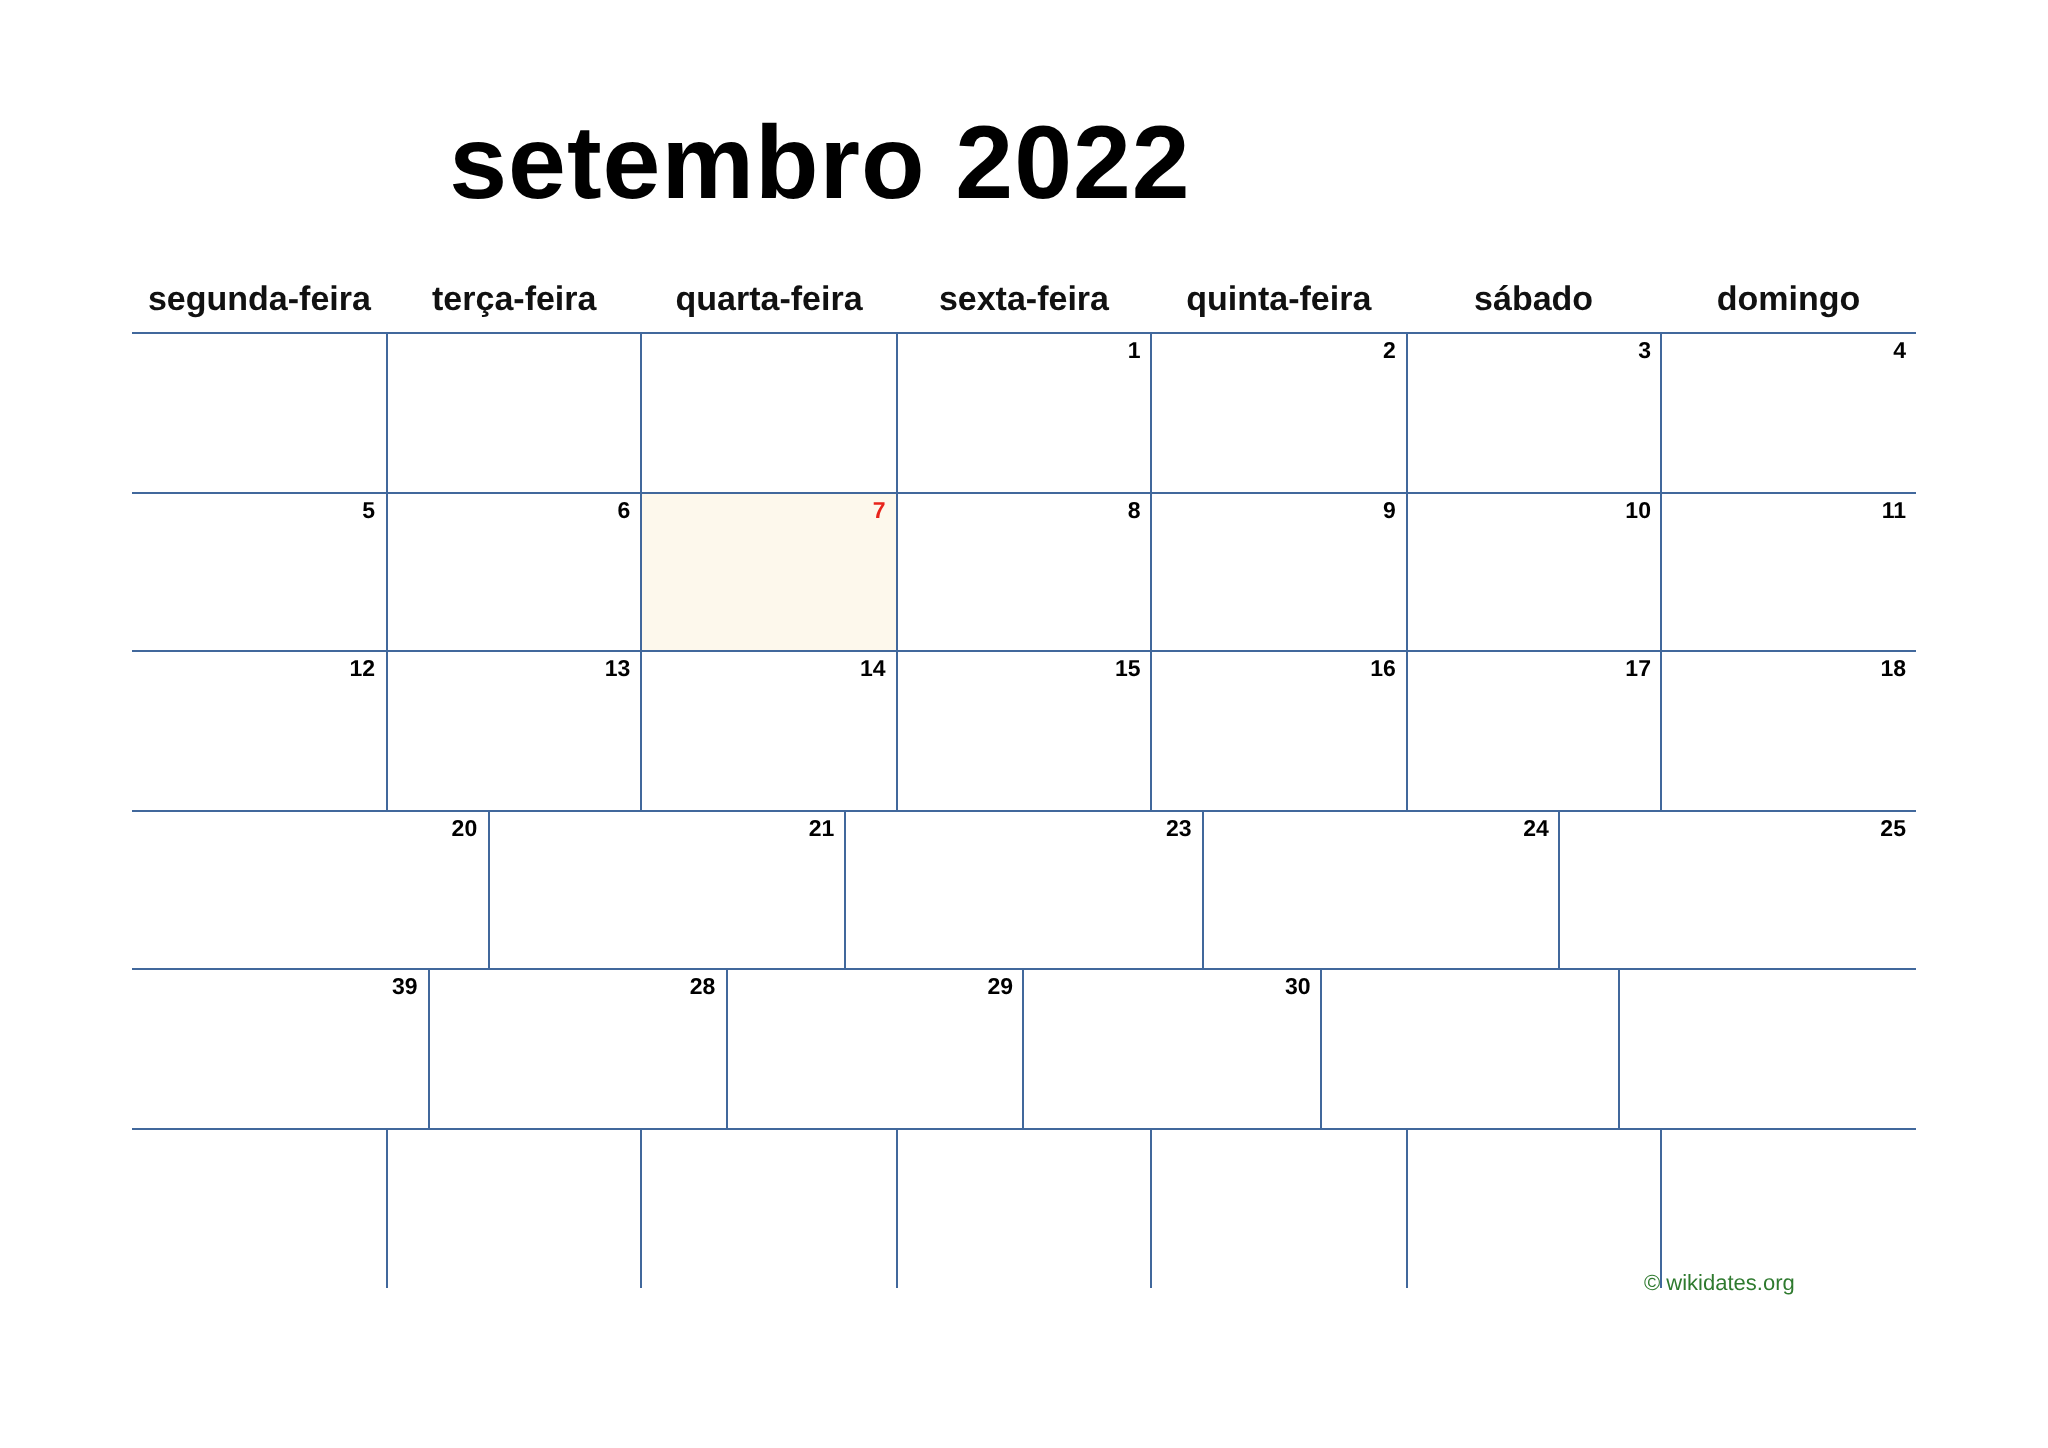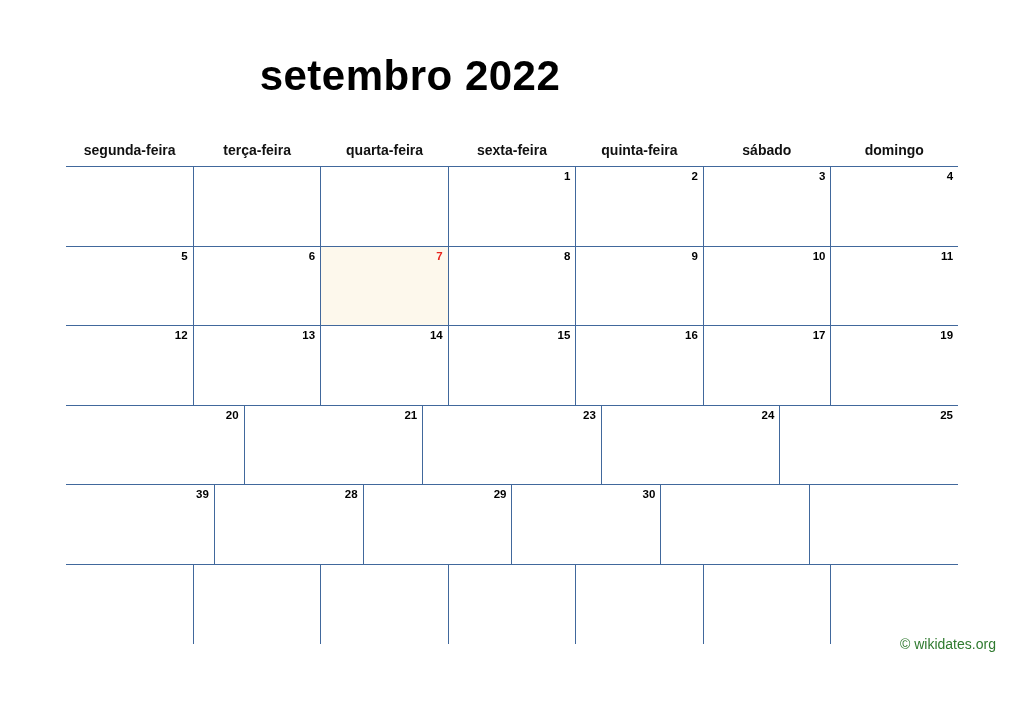--- a/index.html
+++ b/index.html
@@ -19,40 +19,40 @@
     width: 1024px;
     height: 724px;
     box-sizing: border-box;
   }
   .title {
     position: absolute;
     top: 52px;
     left: 0;
     width: 820px;
     text-align: center;
-    font-size: 42px;
+    font-size: 52px;
     font-weight: bold;
     letter-spacing: 0.5px;
     color: #000000;
   }
   .calendar {
     position: absolute;
     left: 66px;
     top: 140px;
     width: 892px;
   }
   .weekdays {
     display: flex;
     width: 892px;
     height: 26px;
   }
   .weekday {
     flex: 1 1 0;
     text-align: center;
-    font-size: 14px;
+    font-size: 17px;
     font-weight: bold;
     color: #111111;
     line-height: 20px;
   }
   .grid {
     position: relative;
     width: 892px;
     height: 490px;
     border-top: 1.3px solid #41689c;
   }
@@ -85,23 +85,23 @@
     font-size: 11.5px;
     font-weight: bold;
     color: #000000;
     line-height: 14px;
   }
   .daynum.today {
     color: #e8241c;
   }
   .credit {
     position: absolute;
-    left: 900px;
+    left: 822px;
     top: 636px;
-    font-size: 14px;
+    font-size: 11px;
     color: #2f7a2f;
   }
   .credit .mark {
     color: #2f7a2f;
   }
 </style>
 </head>
 <body>
 
 <div class="page">
@@ -183,21 +183,21 @@
         <div class="cell">
             <span class="daynum">15</span>
           </div>
         <div class="cell">
             <span class="daynum">16</span>
           </div>
         <div class="cell">
             <span class="daynum">17</span>
           </div>
         <div class="cell">
-            <span class="daynum">19</span>
+            <span class="daynum">18</span>
           </div>
       </div>
 
       <div class="row">
         <div class="cell">
             <span class="daynum">20</span>
           </div>
         <div class="cell">
             <span class="daynum">21</span>
           </div>

